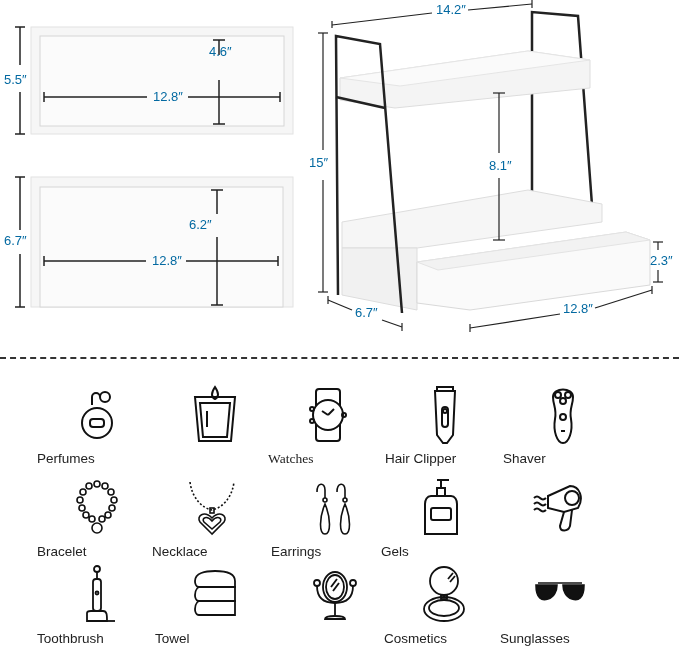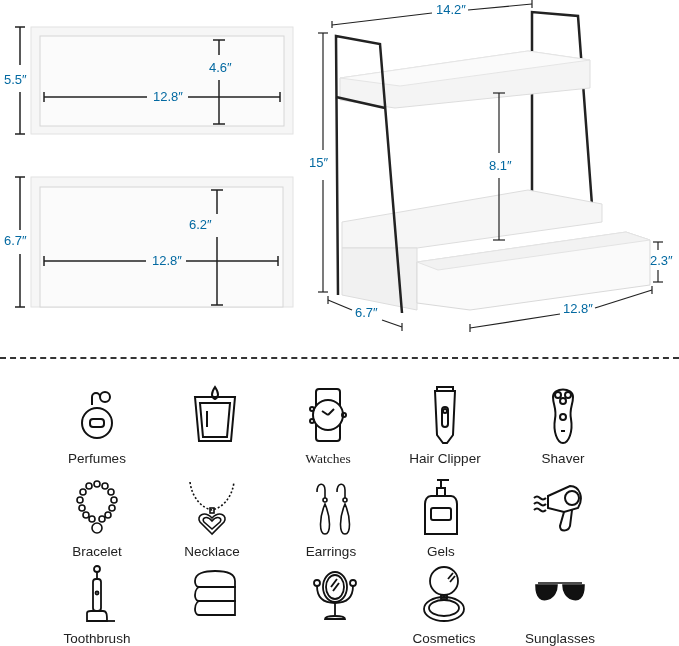--- a/index.html
+++ b/index.html
@@ -2,21 +2,21 @@
 <html><head>
 <meta charset="utf-8">
 <style>
   html,body{margin:0;padding:0;background:#fff;}
   body{width:679px;height:646px;position:relative;overflow:hidden;font-family:"Liberation Sans",sans-serif;color:#222;}
   .abs{position:absolute;}
   svg{position:absolute;left:0;top:0;overflow:visible;}
   .dim{font-family:Liberation Sans, sans-serif;font-size:13px;color:#0369a1;position:absolute;background:#fff;padding:0 1px;line-height:14px;}
   .dim.nobg{background:transparent;}
   .divider{position:absolute;left:0;top:357px;width:679px;height:0;border-top:2px dashed #333;}
-  .cell{position:absolute;width:120px;text-align:center;}
+  .cell{position:absolute;width:120px;}
   .cell .ic{position:relative;width:60px;height:60px;margin:0 auto;}
   .cell .ic svg{position:absolute;left:0;top:0;}
   .label{font-size:13.5px;color:#222;margin-top:6px;white-space:nowrap;}
 </style>
 </head>
 <body>
 
 <div class="abs" style="left:0;top:0;width:300px;height:160px;">
   <svg width="300" height="160">
     <rect x="31" y="27" width="262" height="107" fill="#f6f6f6" stroke="#e2e2e2"></rect>
@@ -31,21 +31,21 @@
     <line x1="219" y1="80" x2="219" y2="124" stroke="#222" stroke-width="1.5"></line>
     <line x1="213" y1="40" x2="225" y2="40" stroke="#222" stroke-width="1.5"></line>
     <line x1="213" y1="124" x2="225" y2="124" stroke="#222" stroke-width="1.5"></line>
 
     <line x1="44" y1="97" x2="147" y2="97" stroke="#222" stroke-width="1.5"></line>
     <line x1="188" y1="97" x2="280" y2="97" stroke="#222" stroke-width="1.5"></line>
     <line x1="44" y1="92" x2="44" y2="102" stroke="#222" stroke-width="1.5"></line>
     <line x1="280" y1="92" x2="280" y2="102" stroke="#222" stroke-width="1.5"></line>
   </svg>
   <span class="dim nobg" style="left:3px;top:73px;">5.5″</span>
-  <span class="dim nobg" style="left:208px;top:61px;">4.6″</span>
+  <span class="dim nobg" style="left:208px;top:45px;">4.6″</span>
   <span class="dim nobg" style="left:152px;top:90px;">12.8″</span>
 </div>
 
 <div class="abs" style="left:0;top:160px;width:300px;height:160px;">
   <svg width="300" height="160">
     <rect x="31" y="17" width="262" height="130" fill="#f6f6f6" stroke="#e2e2e2"></rect>
     <rect x="40" y="27" width="243" height="120" fill="#fbfbfb" stroke="#d6d6d6"></rect>
     <line x1="20" y1="17" x2="20" y2="70" stroke="#222" stroke-width="1.5"></line>
     <line x1="20" y1="94" x2="20" y2="147" stroke="#222" stroke-width="1.5"></line>
     <line x1="15" y1="17" x2="25" y2="17" stroke="#222" stroke-width="1.5"></line>
@@ -286,20 +286,21 @@
 <div class="cell" style="left:155px;top:565px;">
   <div class="ic">
     <svg width="60" height="60" viewBox="0 0 60 60">
         <g fill="none" stroke="#111" stroke-width="1.8">
       <path d="M10 16 C10 8 20 6 30 6 C40 6 50 8 50 16 V22 H14 C10 22 10 16 10 16 Z"></path>
       <path d="M10 30 C10 24 14 22 14 22 H50 V36 H14 C10 36 10 30 10 30 Z"></path>
       <path d="M10 44 C10 38 14 36 14 36 H50 V50 H14 C10 50 10 44 10 44 Z"></path>
         </g>
       </svg>
   </div>
+  <div class="label">Towel</div>
 </div>
 <div class="cell" style="left:275px;top:565px;">
   <div class="ic">
     <svg width="60" height="60" viewBox="0 0 60 60">
         <g fill="none" stroke="#111" stroke-width="1.8">
       <ellipse cx="30" cy="22" rx="12" ry="15"></ellipse>
           <ellipse cx="30" cy="22" rx="9" ry="12"></ellipse>
       <line x1="26" y1="22" x2="32" y2="14"></line>
           <line x1="28" y1="26" x2="34" y2="18"></line>
       <circle cx="12" cy="18" r="3"></circle>

